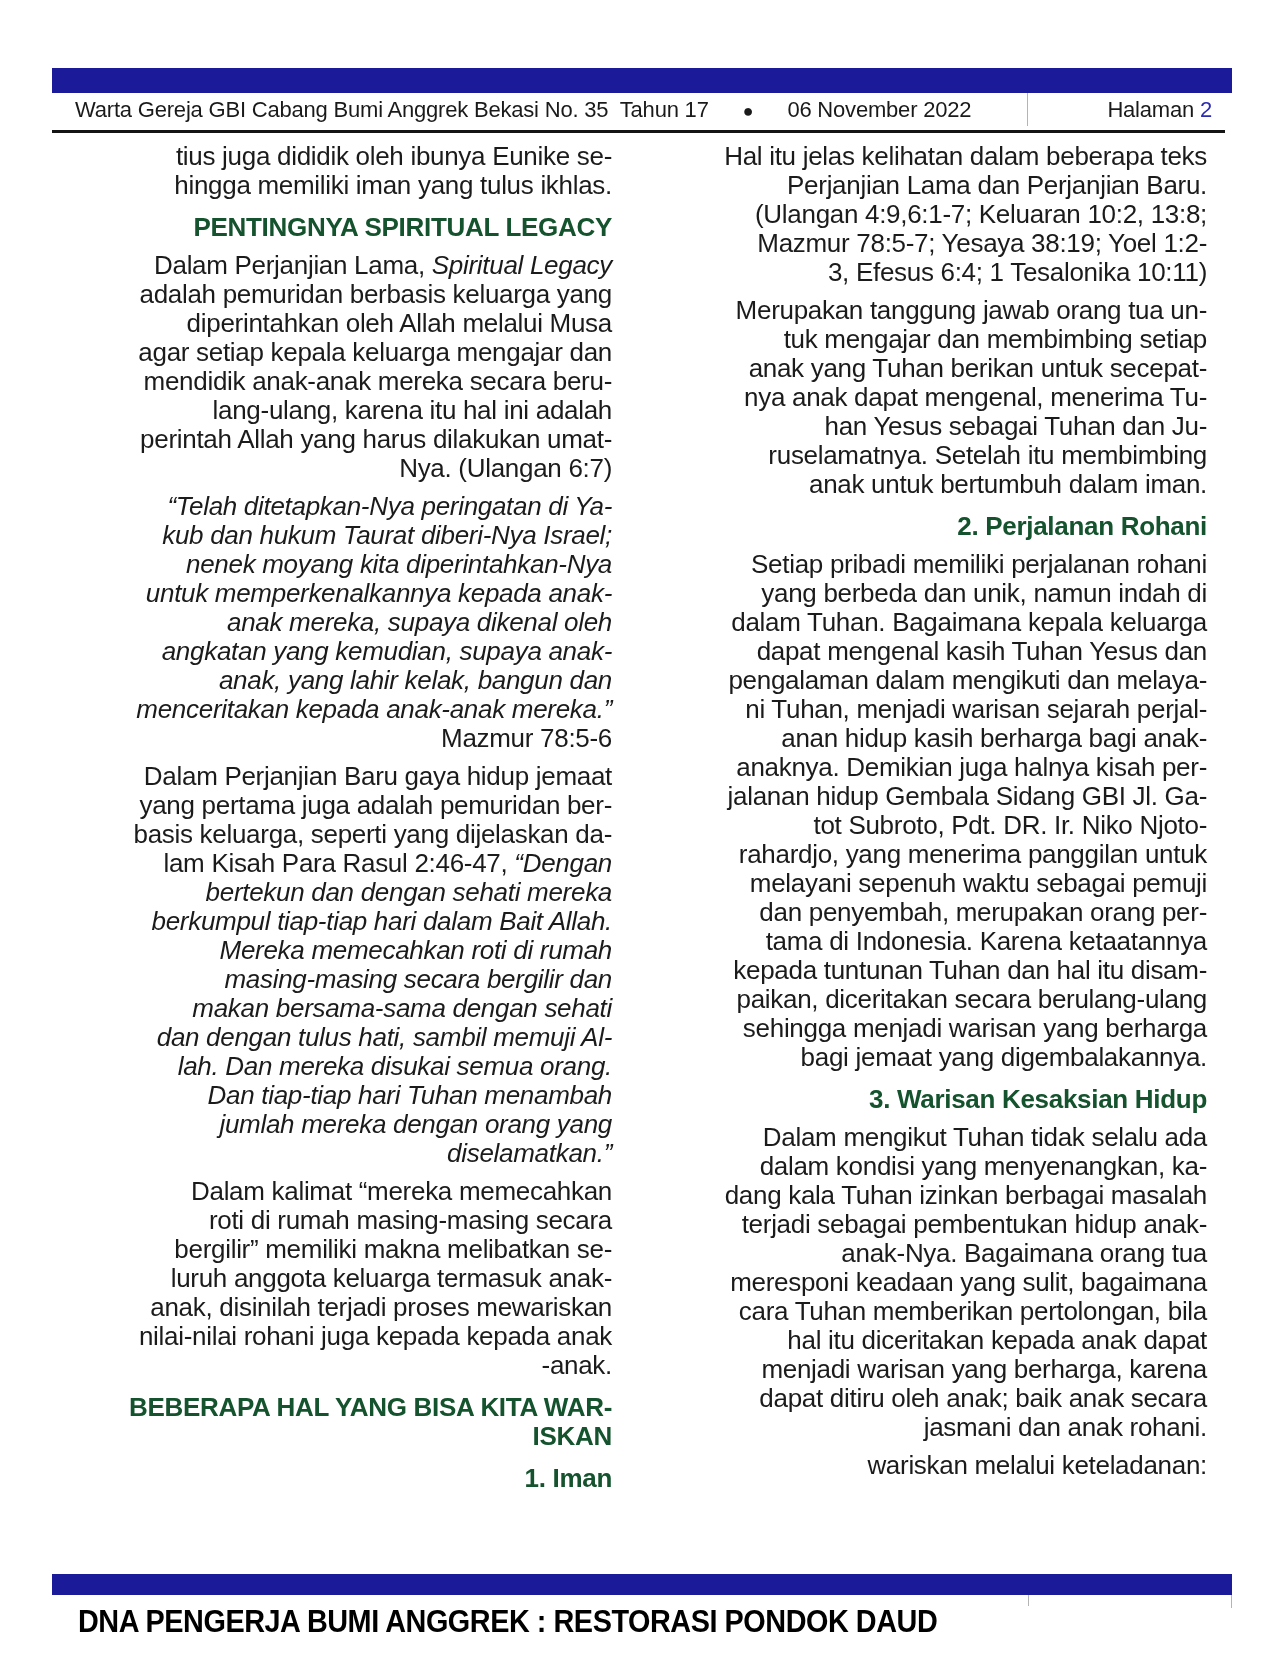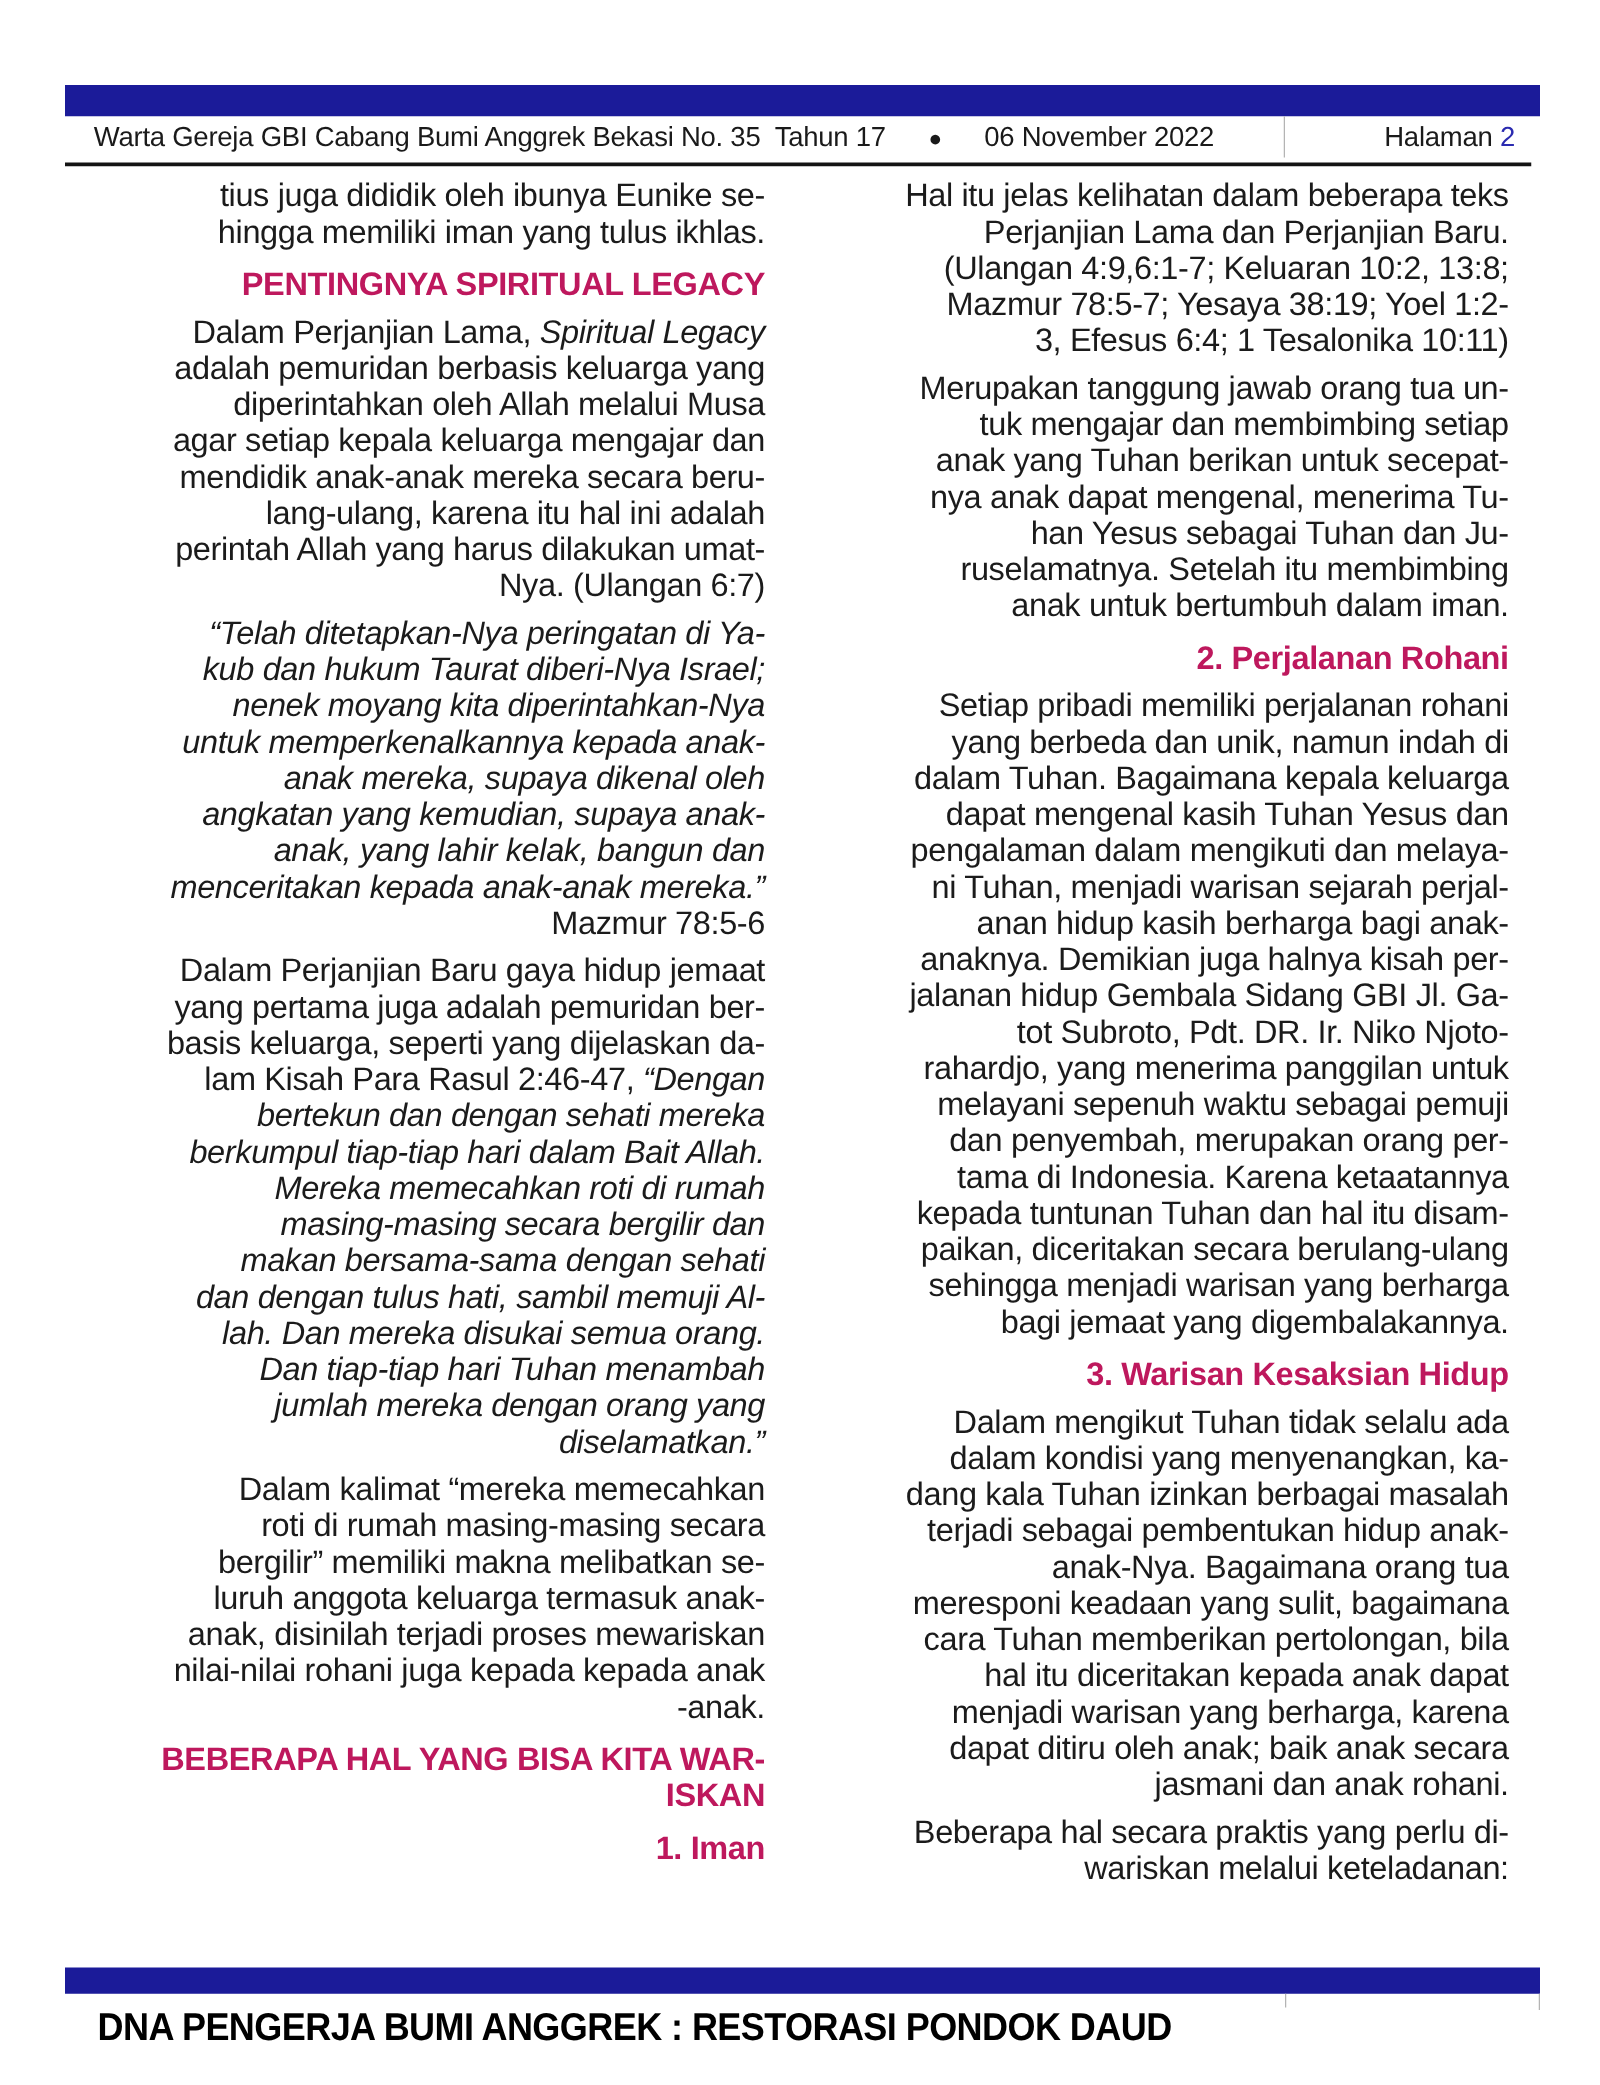--- a/index.html
+++ b/index.html
@@ -27,21 +27,21 @@
   }
   .header-vline {
     position:absolute; left:1027px; top:93px; width:1px; height:33px; background:#b4b4b4;
   }
   .column { position:absolute; top:142px; width:557px; font-size:26px;
     line-height:29px; letter-spacing:-0.3px; }
   .column.left { left:55px; }
   .column.right { left:650px; }
   .block { margin-top:0;text-align:right; }
   .block.para { margin-top:9px; }
-  .block.heading { margin-top:13px; font-weight:bold; color:#be185d; }
+  .block.heading { margin-top:13px; font-weight:bold; color:#14532d; }
   .block:first-child { margin-top:0; }
   .line { white-space:nowrap; }
   .line span.b { font-weight:normal; }
   .line span.i { font-style:italic; }
   .footer-bar {
     position:absolute; left:52px; top:1574px; width:1180px; height:21px;
     background:var(--accent,#1b1b99);
   }
   .footer-tick { position:absolute; width:1px; background:#b4b4b4; }
   .footer-tick.t1 { left:1028px; top:1595px; height:11px; }
@@ -181,21 +181,20 @@
         <div class="line"><span>terjadi sebagai pembentukan hidup anak-</span></div>
         <div class="line"><span>anak-Nya. Bagaimana orang tua</span></div>
         <div class="line"><span>meresponi keadaan yang sulit, bagaimana</span></div>
         <div class="line"><span>cara Tuhan memberikan pertolongan, bila</span></div>
         <div class="line"><span>hal itu diceritakan kepada anak dapat</span></div>
         <div class="line"><span>menjadi warisan yang berharga, karena</span></div>
         <div class="line"><span>dapat ditiru oleh anak; baik anak secara</span></div>
         <div class="line"><span>jasmani dan anak rohani.</span></div>
       </div>
       <div class="block para">
-        <div class="line"><span>Beberapa hal secara praktis yang perlu di-</span></div>
         <div class="line"><span>wariskan melalui keteladanan:</span></div>
       </div>
     </div>
 
   <div class="footer-bar"></div>
   <div class="footer-tick t1"></div>
   <div class="footer-tick t2"></div>
   <div class="footer-text">DNA PENGERJA BUMI ANGGREK : RESTORASI PONDOK DAUD</div>
 
 </div>

